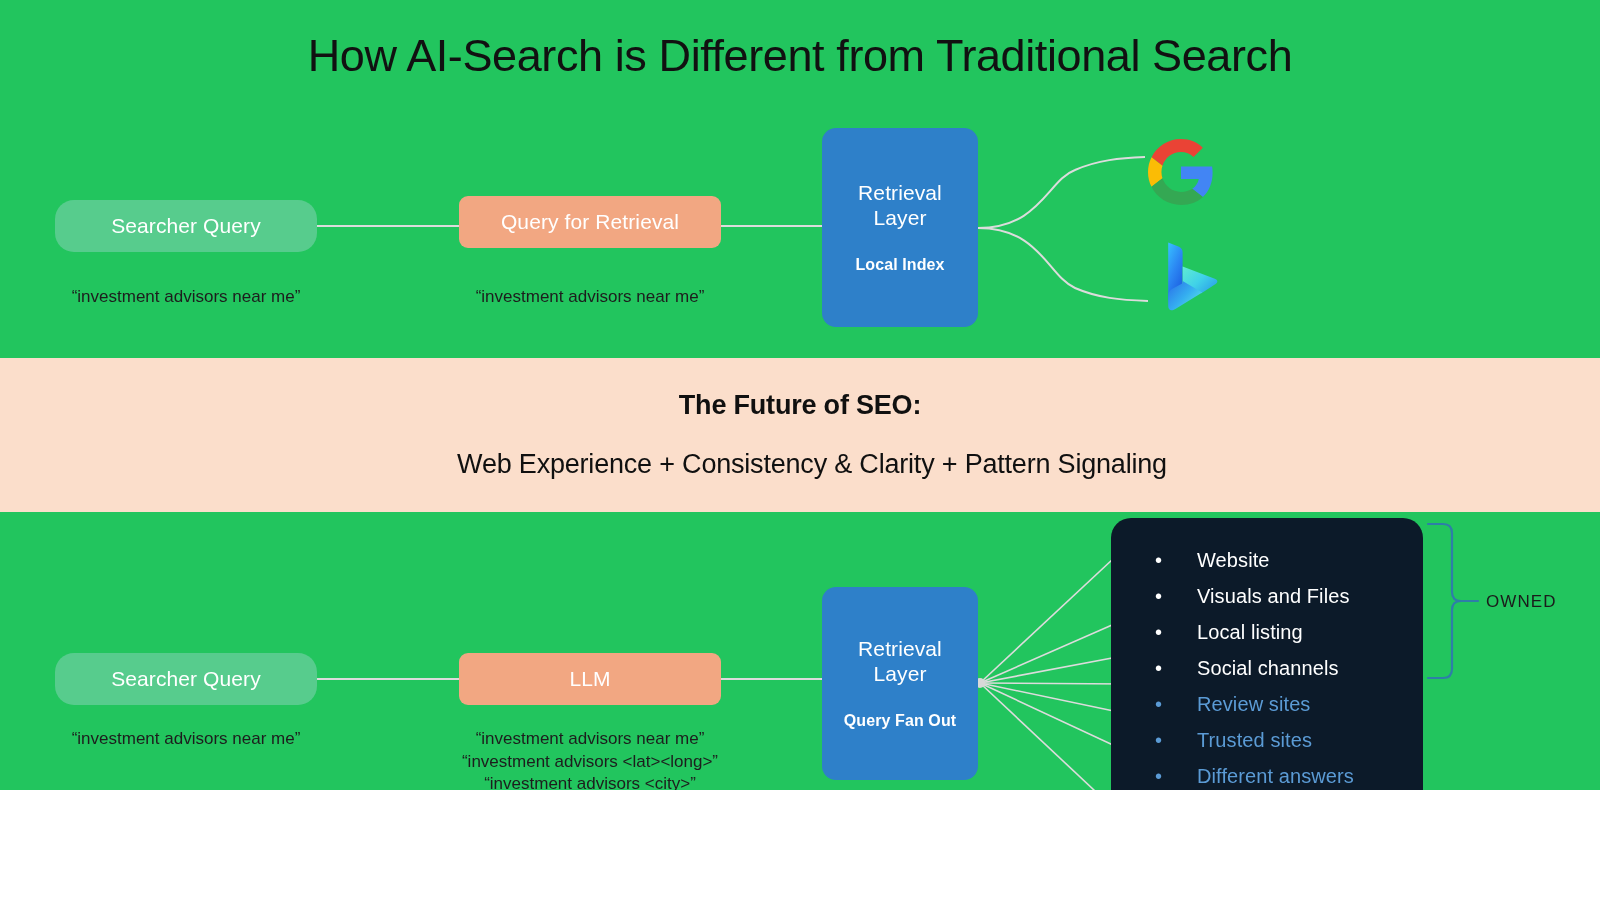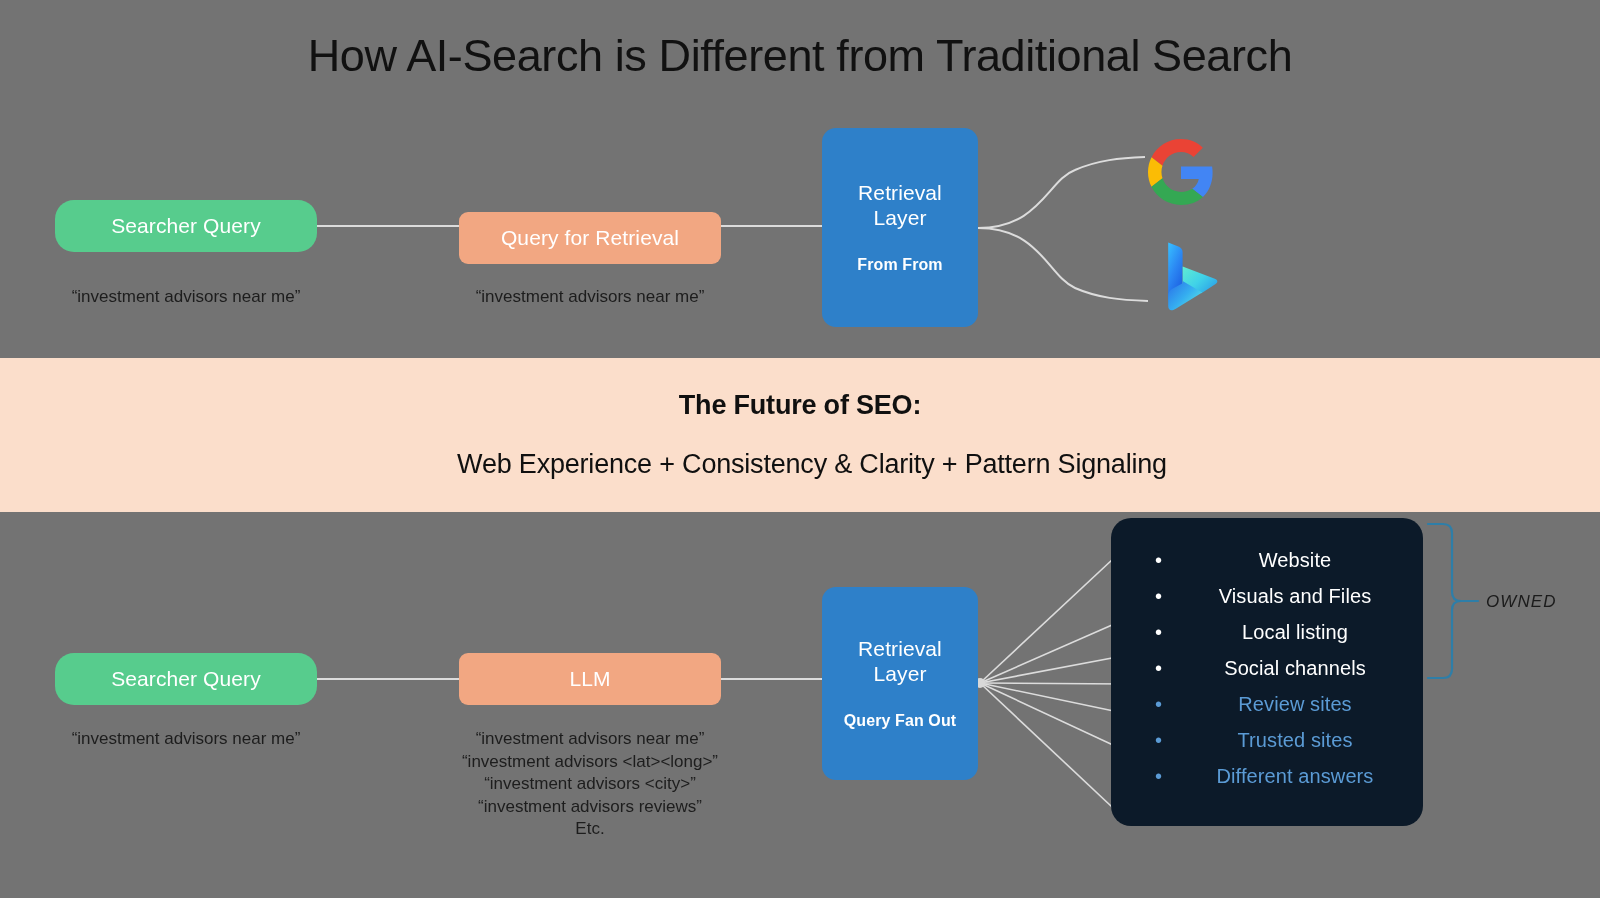--- a/index.html
+++ b/index.html
@@ -9,23 +9,23 @@
     background: #ffffff;
   }
   body {
     font-family: "Liberation Sans", "DejaVu Sans", sans-serif;
     color: #141414;
     -webkit-font-smoothing: antialiased;
   }
   #canvas {
     position: relative;
     width: 1600px;
-    height: 898px;
+    height: 790px;
     overflow: hidden;
-    background: #737373;
+    background: #22c55e;
   }
 
   
   .page-title {
     position: absolute;
     left: 0;
     top: 30px;
     width: 1600px;
     text-align: center;
     font-size: 45px;
@@ -108,21 +108,20 @@
     margin-left: 24px;
   }
 
   
   .dark-box {
     position: absolute;
     background: #0C1A29;
     border-radius: 20px;
     box-sizing: border-box;
     padding: 24px 30px 24px 42px;
-    text-align: center;
   }
   .dark-list {
     list-style: none;
     margin: 0;
     padding: 0;
   }
   .dark-list li {
     position: relative;
     font-size: 20px;
     line-height: 36px;
@@ -236,29 +235,29 @@
 
       <path fill="url(#bingC)" d="M10.8 20.5 L20.6 26.3 L7.2 34.5 C5.0 35.85 3.6 35.1 3.6 32.9 L3.6 27.7 C3.6 26.4 4.3 25.2 5.5 24.55 L10.8 21.6 Z"></path>
     </svg>
   </div>
 
   <div class="node node-green" style="left:55px; top:200px; width:262px; height:52px;">
     <span class="node-label">Searcher Query</span>
   </div>
   <div class="caption" style="left:55px; top:286px; width:262px;">“investment advisors near me”</div>
 
-  <div class="node node-orange" style="left:459px; top:212px; width:262px; height:52px;">
+  <div class="node node-orange" style="left:459px; top:196px; width:262px; height:52px;">
     <span class="node-label">Query for Retrieval</span>
   </div>
   <div class="caption" style="left:452px; top:286px; width:276px;">“investment advisors near me”</div>
 
   <div class="node node-blue" style="left:822px; top:128px; width:156px; height:199px;">
     <span class="node-label" style="white-space:pre-line;">Retrieval
 Layer</span>
-    <span class="node-sub">From From</span>
+    <span class="node-sub">Local Index</span>
   </div>
 
   <div class="banner" style="top:358px; height:154px;gap:19px;">
     <div class="banner-title">The Future of SEO:</div>
     <div class="banner-sub">Web Experience + Consistency &amp; Clarity + Pattern Signaling</div>
   </div>
 
   <div class="node node-green" style="left:55px; top:653px; width:262px; height:52px;">
     <span class="node-label">Searcher Query</span>
   </div>
@@ -284,15 +283,15 @@
         <li class="li-owned">Website</li>
         <li class="li-owned">Visuals and Files</li>
         <li class="li-owned">Local listing</li>
         <li class="li-owned">Social channels</li>
         <li class="li-earned">Review sites</li>
         <li class="li-earned">Trusted sites</li>
         <li class="li-earned">Different answers</li>
       </ul>
   </div>
 
-  <div class="owned-label" style="left:1486px; top:592px;font-style:italic;">OWNED</div>
+  <div class="owned-label" style="left:1486px; top:592px;">OWNED</div>
 
 </div>
 
 </body></html>

